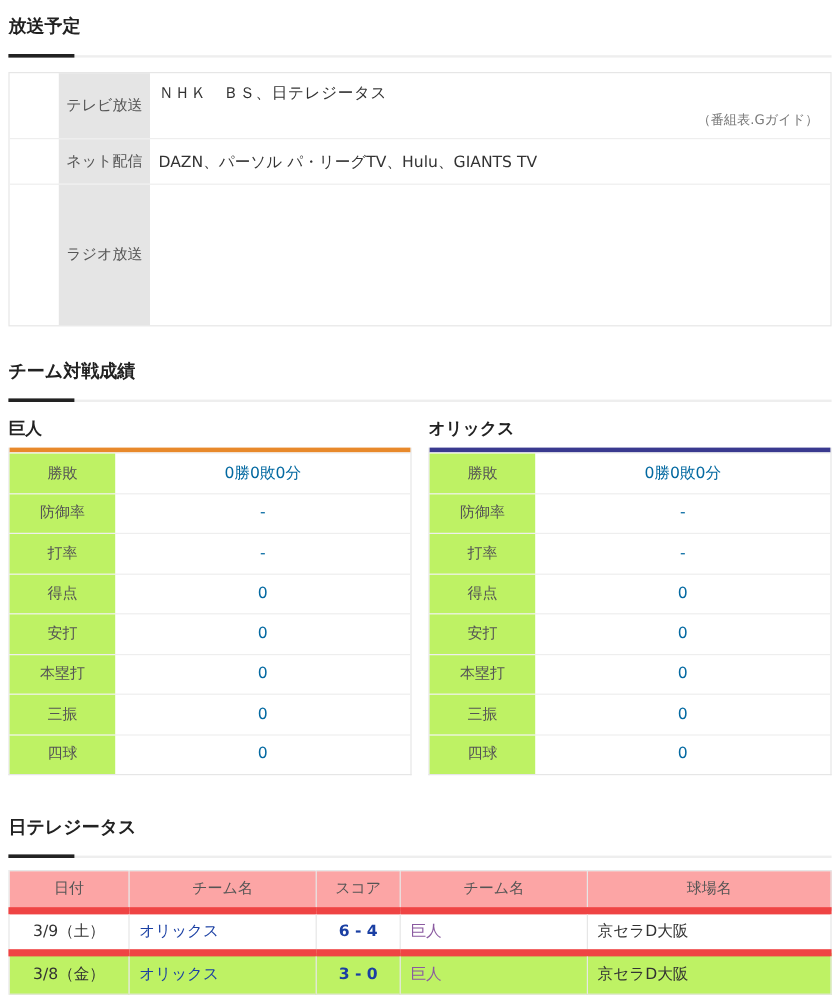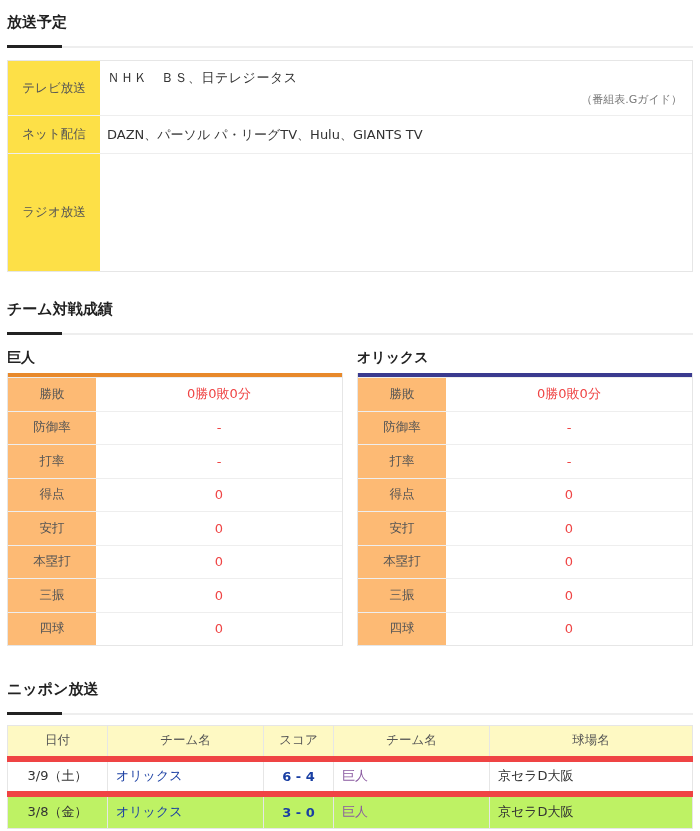--- a/index.html
+++ b/index.html
@@ -7,43 +7,43 @@
   body { font-family: "DejaVu Sans", "Liberation Sans", sans-serif; color: #333; font-size: 13px; position: relative; }
 
   .sec-title { position: absolute; left: 7px; font-size: 15px; font-weight: bold; color: #222; }
   .sec-rule { position: absolute; left: 7px; width: 686px; height: 2px; background: #eee; }
   .sec-rule::before { content: ""; position: absolute; left: 0; top: -1px; width: 55px; height: 3px; background: #222; }
 
   
   .bc-table { position: absolute; left: 7px; top: 60px; width: 686px; border: 1px solid #e6e6e6; }
   .bc-row { display: flex; border-top: 1px solid #eee; }
   .bc-row:first-child { border-top: none; }
-  .bc-label { width: 92px; background: #fde047; color: #555; font-size: 12.5px; display: flex; align-items: center; justify-content: center; flex-shrink: 0; }
+  .bc-label { width: 76px; background: #e5e5e5; color: #555; font-size: 12.5px; display: flex; align-items: center; justify-content: center; flex-shrink: 0; margin-left: 41px; }
   .bc-val { flex: 1; padding: 0 8px 0 7px; font-size: 13px; color: #333; }
   .bc-row.tv { height: 54px; }
   .bc-row.tv .bc-val { padding-top: 8px; position: relative; letter-spacing: 0.5px; }
   .bc-row.tv .bc-label { align-items: center; }
   .bc-src { position: absolute; right: 10px; top: 31px; font-size: 11px; color: #777; letter-spacing: 0; }
   .bc-row.net { height: 38px; }
   .bc-row.net .bc-val { display: flex; align-items: center; }
   .bc-row.radio { height: 118px; }
   .bc-row.radio .bc-val { padding-top: 6px; line-height: 21.5px; }
 
   
   .team-name { position: absolute; font-size: 14px; font-weight: bold; color: #222; }
   .team-box { position: absolute; top: 373px; width: 336px; border: 1px solid #e6e6e6; border-top: none; }
   .team-bar { height: 4px; }
   .st-row { display: flex; height: 33.5px; border-top: 1px solid #eee; }
   .st-row:first-of-type { border-top: none; }
-  .st-label { width: 88px; background: #fdba74; color: #555; font-size: 12.5px; display: flex; align-items: center; justify-content: center; }
-  .st-val { flex: 1; display: flex; align-items: center; justify-content: center; font-size: 13px; color: #ef4444; }
+  .st-label { width: 88px; background: #bef264; color: #555; font-size: 12.5px; display: flex; align-items: center; justify-content: center; }
+  .st-val { flex: 1; display: flex; align-items: center; justify-content: center; font-size: 13px; color: #0369a1; }
 
   
   .res-table { position: absolute; left: 7px; top: 725px; width: 686px; border: 1px solid #e6e6e6; border-collapse: collapse; }
-  .res-table th { background: #fef9c3; color: #555; font-weight: normal; font-size: 12.5px; height: 33px; }
+  .res-table th { background: #fca5a5; color: #555; font-weight: normal; font-size: 12.5px; height: 33px; }
   .res-table td { height: 35px; font-size: 13px; border-top: 6px solid #ef4444; }
   .res-table th, .res-table td { border-left: 1px solid #e6e6e6; }
   .res-table tr.alt td { background: #bef264; }
   .c-date { width: 100px; text-align: center; }
   .c-team1 { width: 156px; padding-left: 8px; color: #1a3fa3; }
   .c-score { width: 70px; text-align: center; color: #1a3fa3; font-weight: bold; }
   .c-team2 { width: 156px; padding-left: 8px; color: #8a5aa0; }
   .c-park { padding-left: 8px; }
   th.c-team1, th.c-team2, th.c-park { text-align: center; padding-left: 0; color: #555; }
   th.c-score { font-weight: normal; color: #555; }
@@ -141,21 +141,21 @@
   <div class="st-row">
       <div class="st-label">三振</div>
       <div class="st-val">0</div>
     </div>
   <div class="st-row">
       <div class="st-label">四球</div>
       <div class="st-val">0</div>
     </div>
 </div>
 
-<div class="sec-title" style="top:680px;">ニッポン放送</div>
+<div class="sec-title" style="top:680px;">日テレジータス</div>
 <div class="sec-rule" style="top:713px;"></div>
 
 <table class="res-table">
   <thead>
     <tr>
       <th class="c-date">日付</th>
       <th class="c-team1">チーム名</th>
       <th class="c-score">スコア</th>
       <th class="c-team2">チーム名</th>
       <th class="c-park">球場名</th>

